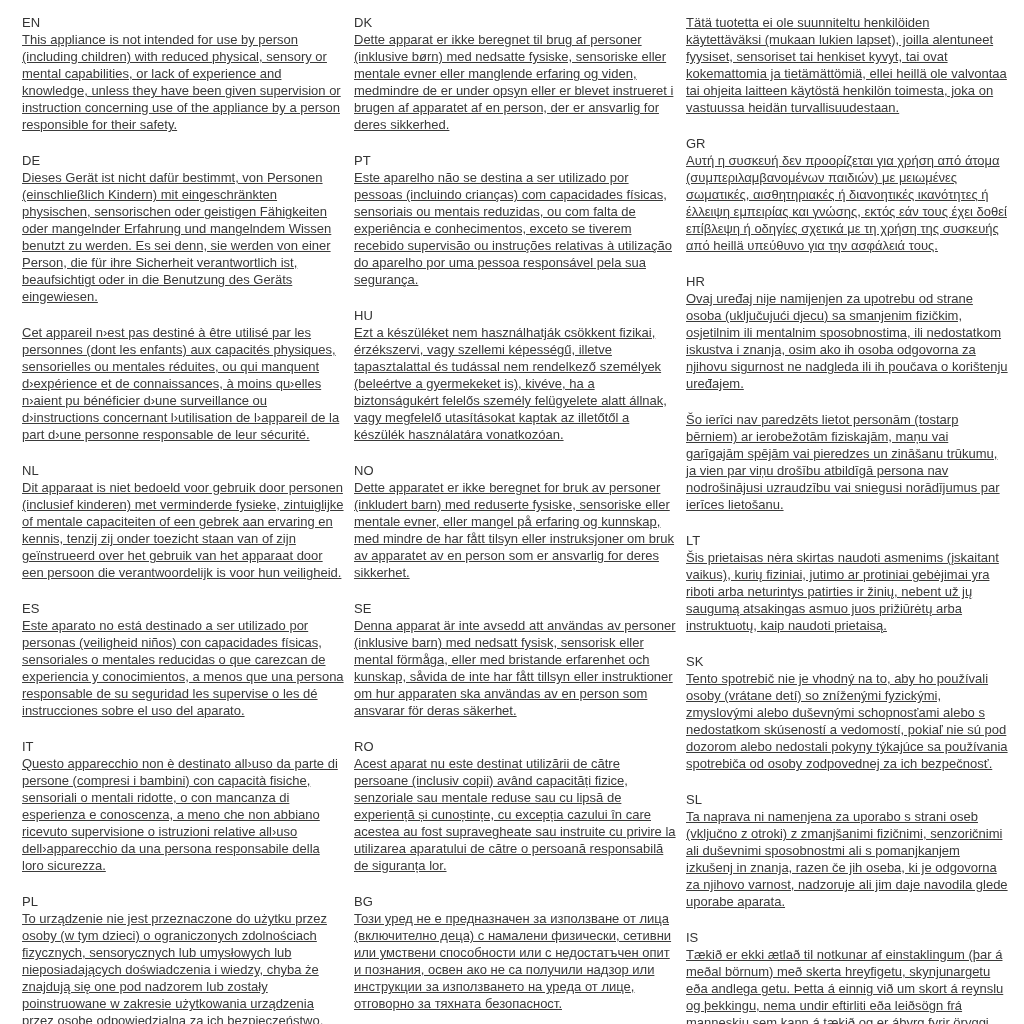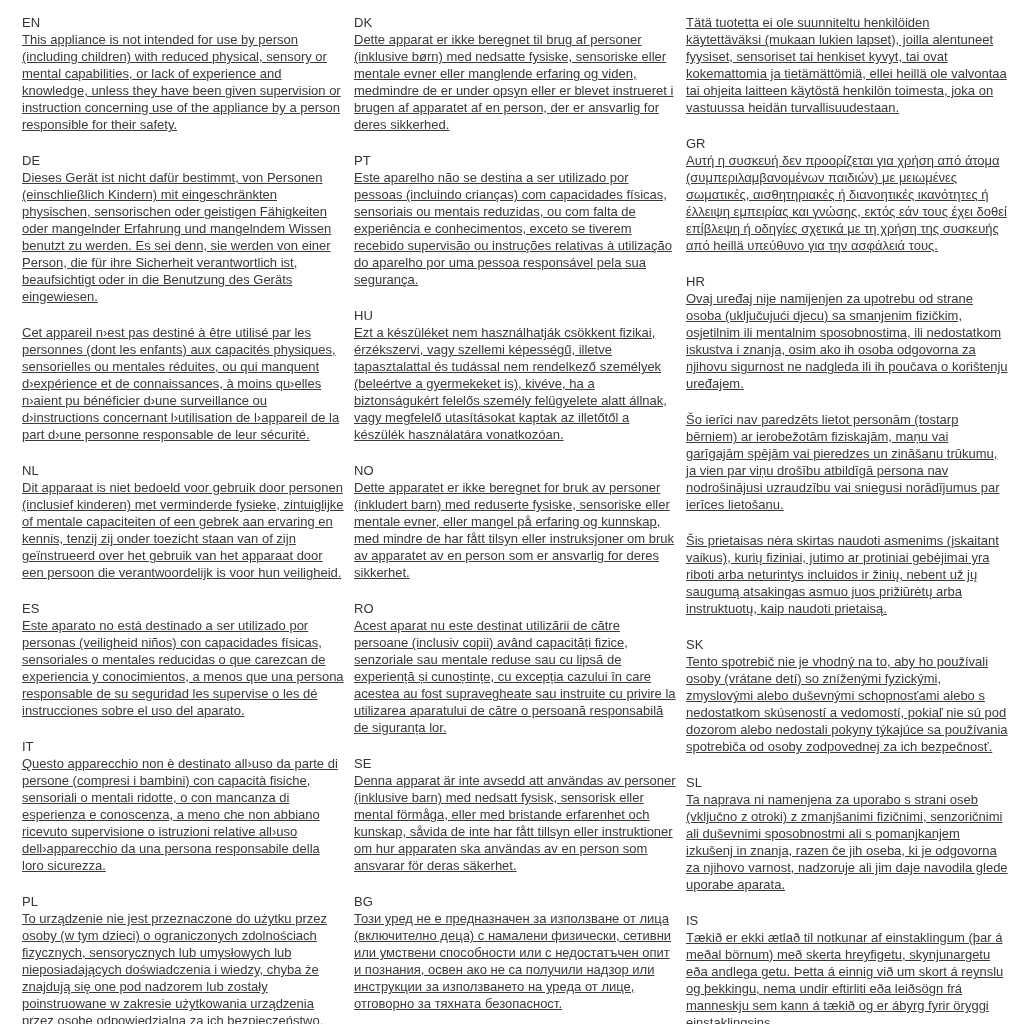--- a/index.html
+++ b/index.html
@@ -93,26 +93,26 @@
     </section>
     <section class="lang">
       <h2>HU</h2>
       <p>Ezt a készüléket nem használhatják csökkent fizikai, érzékszervi, vagy szellemi képességű, illetve tapasztalattal és tudással nem rendelkező személyek (beleértve a gyermekeket is), kivéve, ha a biztonságukért felelős személy felügyelete alatt állnak, vagy megfelelő utasításokat kaptak az illetőtől a készülék használatára vonatkozóan.</p>
     </section>
     <section class="lang">
       <h2>NO</h2>
       <p>Dette apparatet er ikke beregnet for bruk av personer (inkludert barn) med reduserte fysiske, sensoriske eller mentale evner, eller mangel på erfaring og kunnskap, med mindre de har fått tilsyn eller instruksjoner om bruk av apparatet av en person som er ansvarlig for deres sikkerhet.</p>
     </section>
     <section class="lang">
+      <h2>SE</h2>
+      <p>Denna apparat är inte avsedd att användas av personer (inklusive barn) med nedsatt fysisk, sensorisk eller mental förmåga, eller med bristande erfarenhet och kunskap, såvida de inte har fått tillsyn eller instruktioner om hur apparaten ska användas av en person som ansvarar för deras säkerhet.</p>
+    </section>
+    <section class="lang">
       <h2>RO</h2>
       <p>Acest aparat nu este destinat utilizării de către persoane (inclusiv copii) având capacități fizice, senzoriale sau mentale reduse sau cu lipsă de experiență și cunoștințe, cu excepția cazului în care acestea au fost supravegheate sau instruite cu privire la utilizarea aparatului de către o persoană responsabilă de siguranța lor.</p>
-    </section>
-    <section class="lang">
-      <h2>SE</h2>
-      <p>Denna apparat är inte avsedd att användas av personer (inklusive barn) med nedsatt fysisk, sensorisk eller mental förmåga, eller med bristande erfarenhet och kunskap, såvida de inte har fått tillsyn eller instruktioner om hur apparaten ska användas av en person som ansvarar för deras säkerhet.</p>
     </section>
     <section class="lang">
       <h2>BG</h2>
       <p>Този уред не е предназначен за използване от лица (включително деца) с намалени физически, сетивни или умствени способности или с недостатъчен опит и познания, освен ако не са получили надзор или инструкции за използването на уреда от лице, отговорно за тяхната безопасност.</p>
     </section>
 
   </div>
 
   <div class="col">
     <section class="lang">
@@ -123,21 +123,22 @@
       <p>Αυτή η συσκευή δεν προορίζεται για χρήση από άτομα (συμπεριλαμβανομένων παιδιών) με μειωμένες σωματικές, αισθητηριακές ή διανοητικές ικανότητες ή έλλειψη εμπειρίας και γνώσης, εκτός εάν τους έχει δοθεί επίβλεψη ή οδηγίες σχετικά με τη χρήση της συσκευής από heillä υπεύθυνο για την ασφάλειά τους.</p>
     </section>
     <section class="lang">
       <h2>HR</h2>
       <p>Ovaj uređaj nije namijenjen za upotrebu od strane osoba (uključujući djecu) sa smanjenim fizičkim, osjetilnim ili mentalnim sposobnostima, ili nedostatkom iskustva i znanja, osim ako ih osoba odgovorna za njihovu sigurnost ne nadgleda ili ih poučava o korištenju uređajem.</p>
     </section>
     <section class="lang">
       <p>Šo ierīci nav paredzēts lietot personām (tostarp bērniem) ar ierobežotām fiziskajām, maņu vai garīgajām spējām vai pieredzes un zināšanu trūkumu, ja vien par viņu drošību atbildīgā persona nav nodrošinājusi uzraudzību vai sniegusi norādījumus par ierīces lietošanu.</p>
     </section>
     <section class="lang">
-      <p>Šis prietaisas nėra skirtas naudoti asmenims (įskaitant vaikus), kurių fiziniai, jutimo ar protiniai gebėjimai yra riboti arba neturintys incluidos ir žinių, nebent už jų saugumą atsakingas asmuo juos prižiūrėtų arba instruktuotų, kaip naudoti prietaisą.</p>
+      <h2>LT</h2>
+      <p>Šis prietaisas nėra skirtas naudoti asmenims (įskaitant vaikus), kurių fiziniai, jutimo ar protiniai gebėjimai yra riboti arba neturintys patirties ir žinių, nebent už jų saugumą atsakingas asmuo juos prižiūrėtų arba instruktuotų, kaip naudoti prietaisą.</p>
     </section>
     <section class="lang">
       <h2>SK</h2>
       <p>Tento spotrebič nie je vhodný na to, aby ho používali osoby (vrátane detí) so zníženými fyzickými, zmyslovými alebo duševnými schopnosťami alebo s nedostatkom skúseností a vedomostí, pokiaľ nie sú pod dozorom alebo nedostali pokyny týkajúce sa používania spotrebiča od osoby zodpovednej za ich bezpečnosť.</p>
     </section>
     <section class="lang">
       <h2>SL</h2>
       <p>Ta naprava ni namenjena za uporabo s strani oseb (vključno z otroki) z zmanjšanimi fizičnimi, senzoričnimi ali duševnimi sposobnostmi ali s pomanjkanjem izkušenj in znanja, razen če jih oseba, ki je odgovorna za njihovo varnost, nadzoruje ali jim daje navodila glede uporabe aparata.</p>
     </section>
     <section class="lang">

